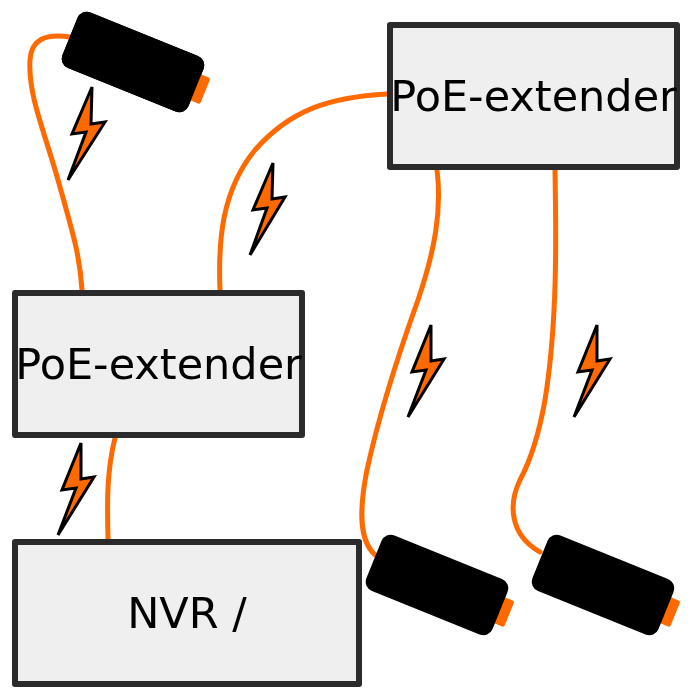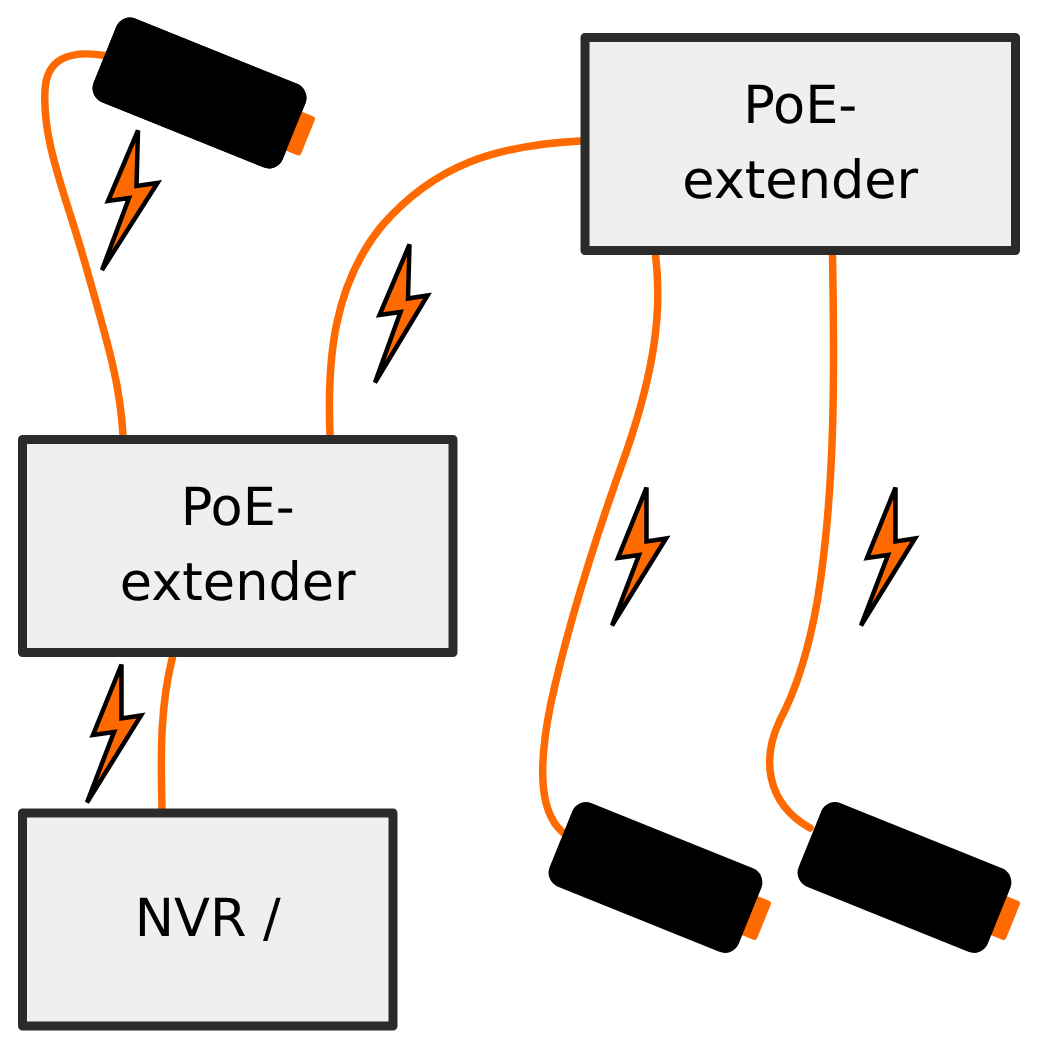--- a/index.html
+++ b/index.html
@@ -5,33 +5,33 @@
   html, body { margin: 0; padding: 0; background: #ffffff; }
   body { width: 700px; height: 700px; position: relative; overflow: hidden; font-family: "DejaVu Sans", sans-serif; }
   #diagram { position: absolute; left: 0; top: 0; width: 700px; height: 700px; }
   .box {
     position: absolute;
     box-sizing: border-box;
     background: #efefef;
     border: 6px solid #2b2b2b;
     border-radius: 3px;
     display: flex;
-    flex-direction: column;
+    flex-direction: row;
     align-items: center;
     justify-content: center;
     color: #000;
     font-family: "DejaVu Sans", sans-serif;
-    font-size: 35px;
+    font-size: 43px;
     line-height: 50px;
     text-align: center;
   }
   .box span { display: block; }
   #box-top { left: 387px; top: 22px; width: 293px; height: 148px; }
   #box-mid { left: 12px; top: 290px; width: 293px; height: 148px; }
-  #box-bot { left: 12px; top: 539px; width: 253px; height: 148px; }
+  #box-bot { left: 12px; top: 539px; width: 350px; height: 148px; }
 </style>
 </head>
 <body>
 
 <svg id="diagram" viewBox="0 0 700 700" xmlns="http://www.w3.org/2000/svg">
 
   <g fill="none" stroke="#ff6a00" stroke-width="5" stroke-linecap="round">
     <path d="M82,290 C80,255 72,230 58,180 C44,130 28,95 30,60 C31,40 45,33 70,37"></path>
     <path d="M220,290 C218,240 222,190 255,150 C290,110 330,97 387,94"></path>
     <path d="M437,170 C442,210 435,250 418,300 C400,350 380,410 367,470 C358,515 360,545 378,557"></path>

